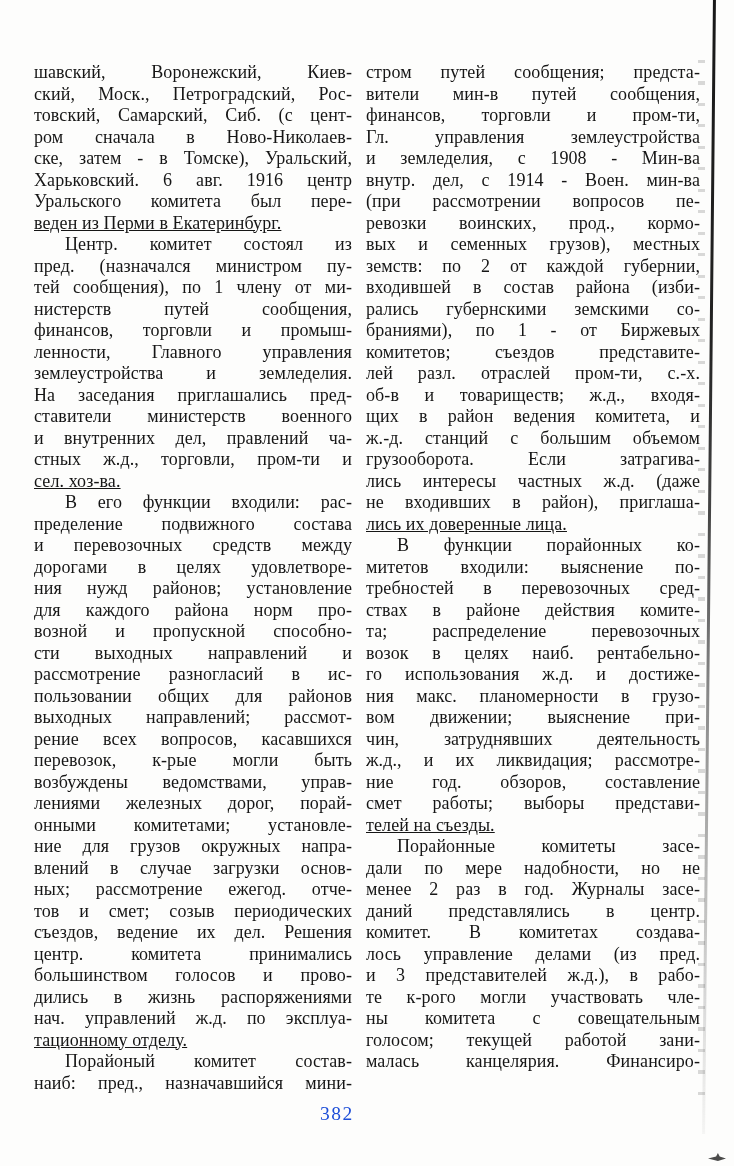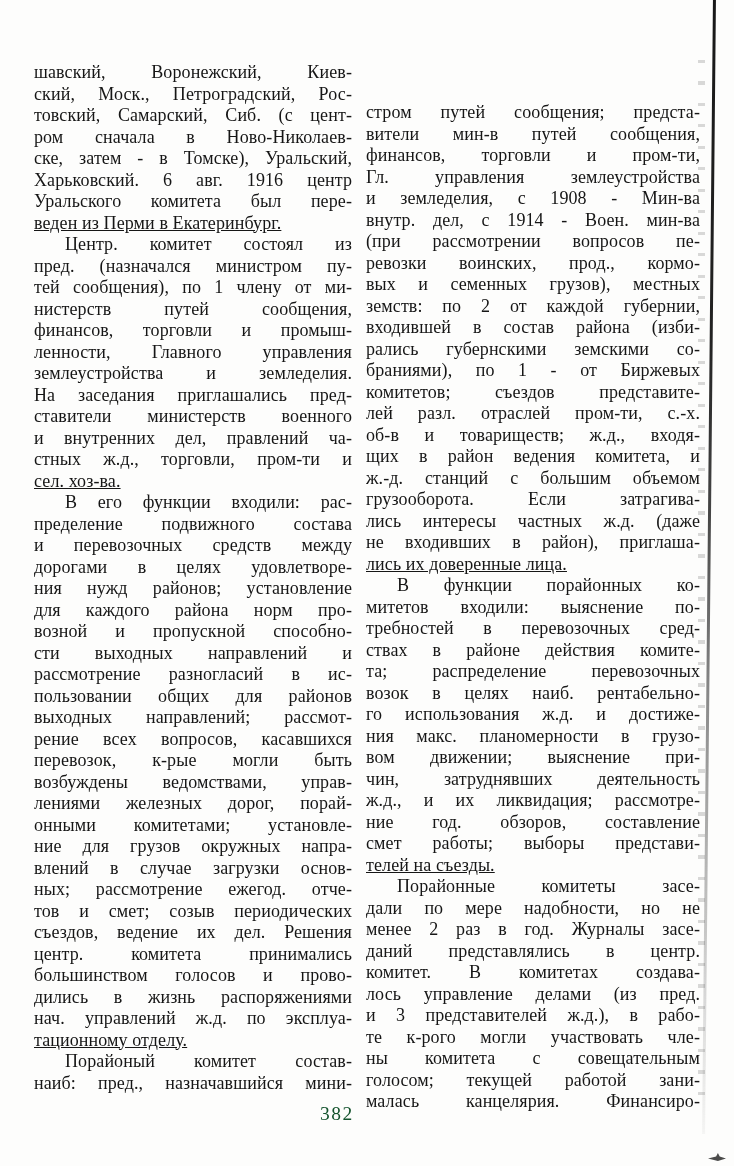--- a/index.html
+++ b/index.html
@@ -15,42 +15,42 @@
     overflow: hidden;
     font-family: "Liberation Serif", "DejaVu Serif", serif;
     color: #161616;
   }
   .col {
     position: absolute;
     top: 62px;
     font-size: 18px;
   }
   .col.left  { left: 34px;  width: 318px; }
-  .col.right { left: 366px; width: 334px; margin-top: 40px; }
+  .col.right { left: 366px; width: 334px; }
   .line {
     height: 21.5px;
     line-height: 21.5px;
     overflow: hidden;
     text-align: justify;
     text-align-last: justify;
     white-space: nowrap; 
     letter-spacing: 0.1px;
   }
   .line { white-space: normal; }
   .line.end { text-align-last: left; text-decoration: underline; }
   .line.ind { text-indent: 31px; }
   .it { }
   .pagenum {
     position: absolute;
     left: 320px;
     top: 1103px;
     width: 60px;
     font-size: 19.5px;
     letter-spacing: 1.5px;
-    color: #14532d;
+    color: #1d4ed8;
     text-align: left;
   }
   
   .edge-line {
     position: absolute;
     left: 713px;
     top: -6px;
     width: 2.5px;
     height: 1140px;
     transform: rotate(0.55deg);

